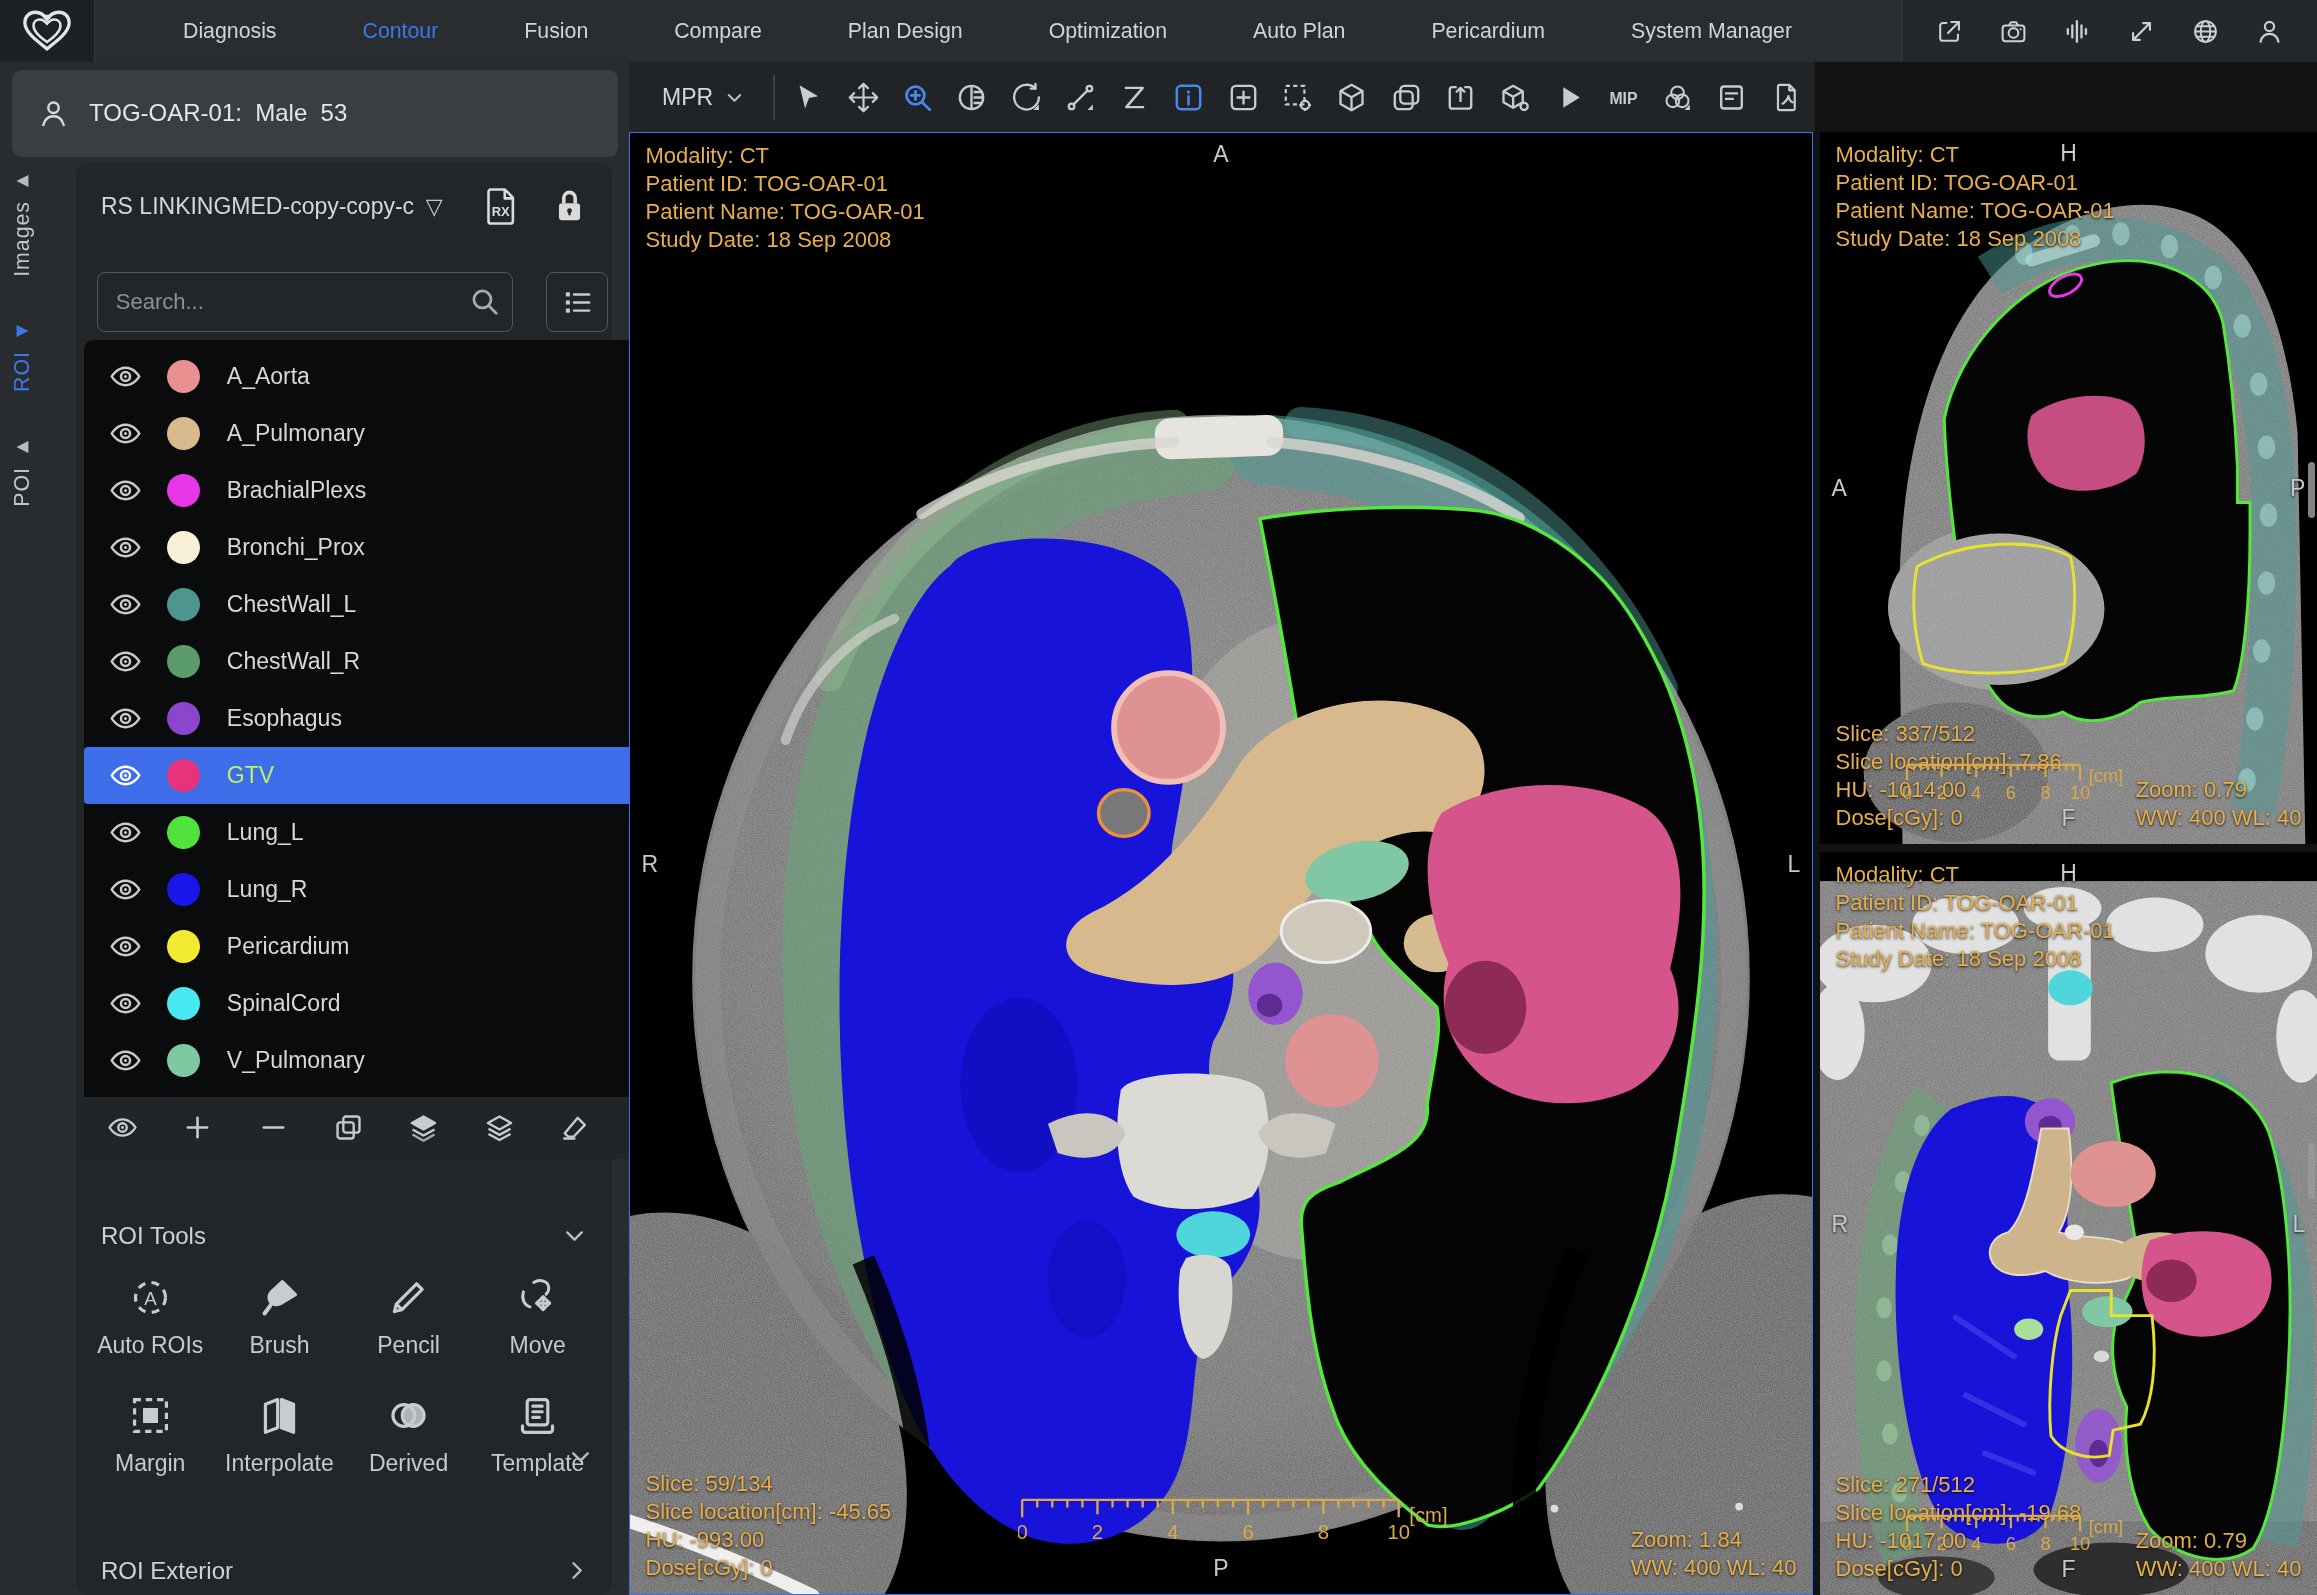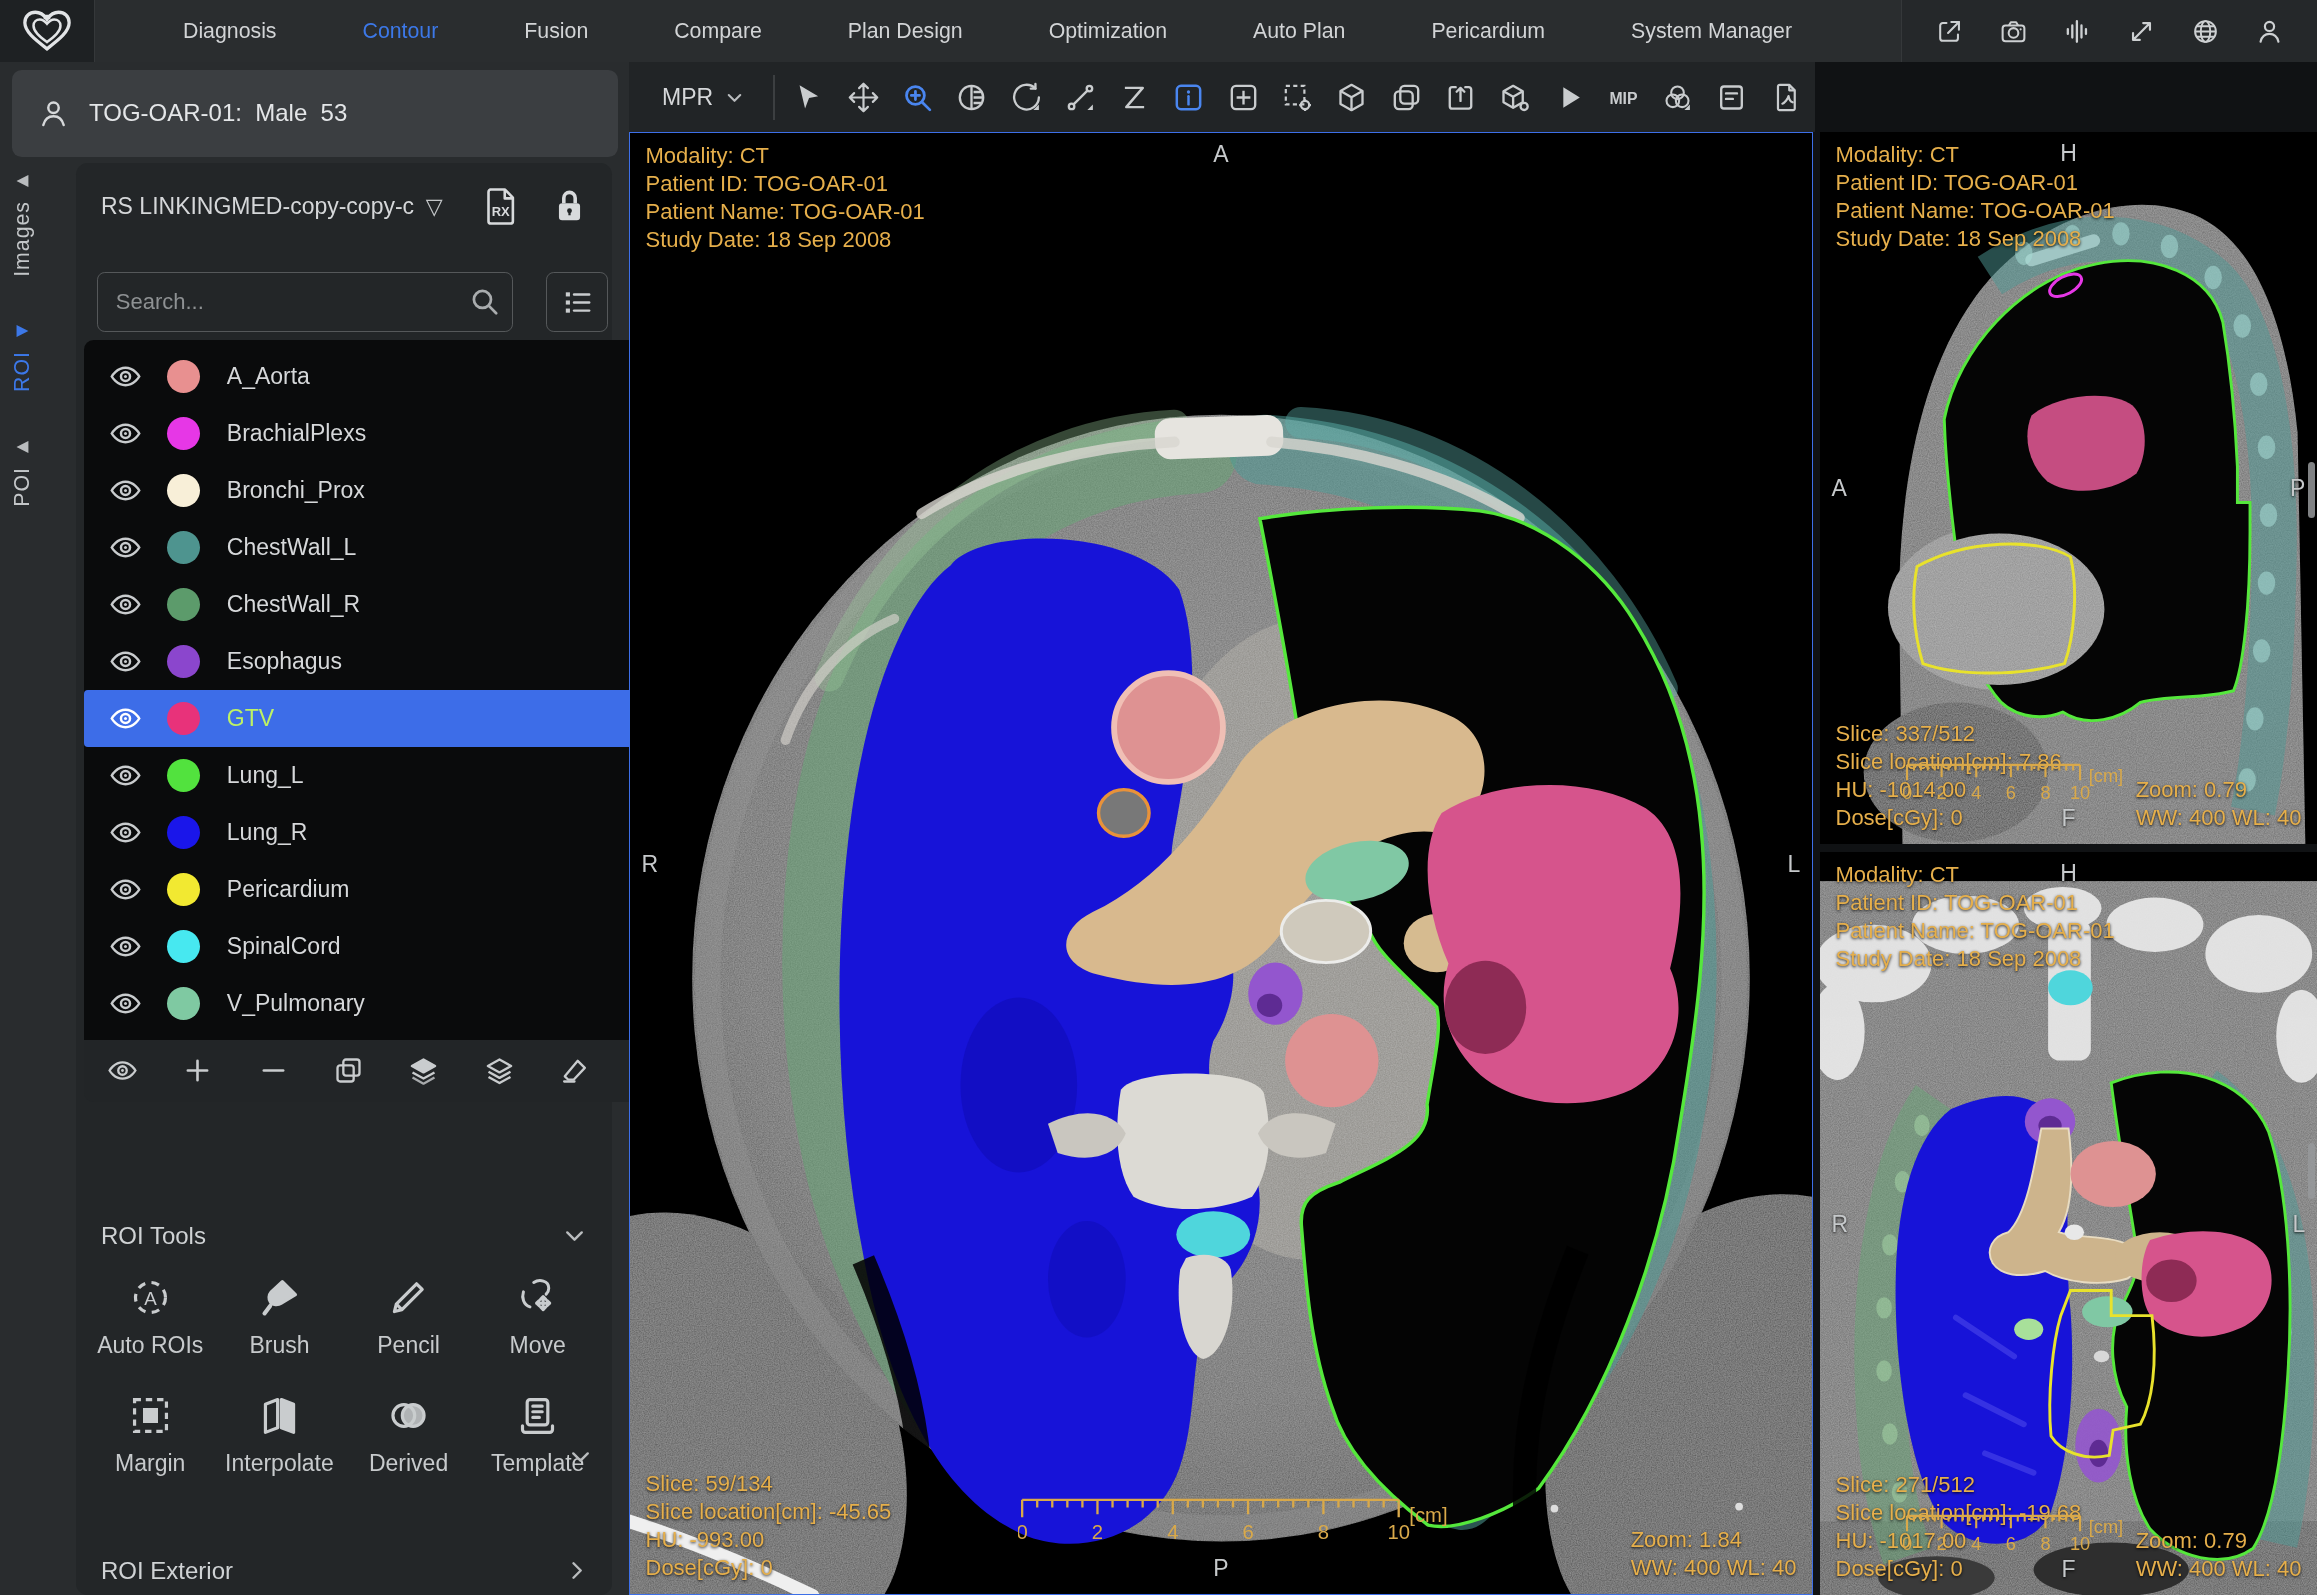--- a/index.html
+++ b/index.html
@@ -232,20 +232,29 @@
                 </svg></span>
             <span class="roi-dot" style="background: rgb(232, 144, 144);"></span>
             <span class="roi-name">A_Aorta</span>
           </div>
           <div class="roi-row">
             <span class="roi-eye"><svg viewBox="0 0 24 16" fill="none" stroke="currentColor" stroke-width="1.8">
                   <path d="M2 8s3.6-6.3 10-6.3S22 8 22 8s-3.6 6.3-10 6.3S2 8 2 8Z"></path>
                   <circle cx="12" cy="8" r="3.3"></circle>
                   <circle cx="12" cy="8" r="1.1" fill="currentColor" stroke="none"></circle>
                 </svg></span>
+            <span class="roi-dot" style="background: rgb(217, 186, 142);"></span>
+            <span class="roi-name">A_Pulmonary</span>
+          </div>
+          <div class="roi-row">
+            <span class="roi-eye"><svg viewBox="0 0 24 16" fill="none" stroke="currentColor" stroke-width="1.8">
+                  <path d="M2 8s3.6-6.3 10-6.3S22 8 22 8s-3.6 6.3-10 6.3S2 8 2 8Z"></path>
+                  <circle cx="12" cy="8" r="3.3"></circle>
+                  <circle cx="12" cy="8" r="1.1" fill="currentColor" stroke="none"></circle>
+                </svg></span>
             <span class="roi-dot" style="background: rgb(230, 55, 230);"></span>
             <span class="roi-name">BrachialPlexs</span>
           </div>
           <div class="roi-row">
             <span class="roi-eye"><svg viewBox="0 0 24 16" fill="none" stroke="currentColor" stroke-width="1.8">
                   <path d="M2 8s3.6-6.3 10-6.3S22 8 22 8s-3.6 6.3-10 6.3S2 8 2 8Z"></path>
                   <circle cx="12" cy="8" r="3.3"></circle>
                   <circle cx="12" cy="8" r="1.1" fill="currentColor" stroke="none"></circle>
                 </svg></span>
             <span class="roi-dot" style="background: rgb(248, 239, 216);"></span>

